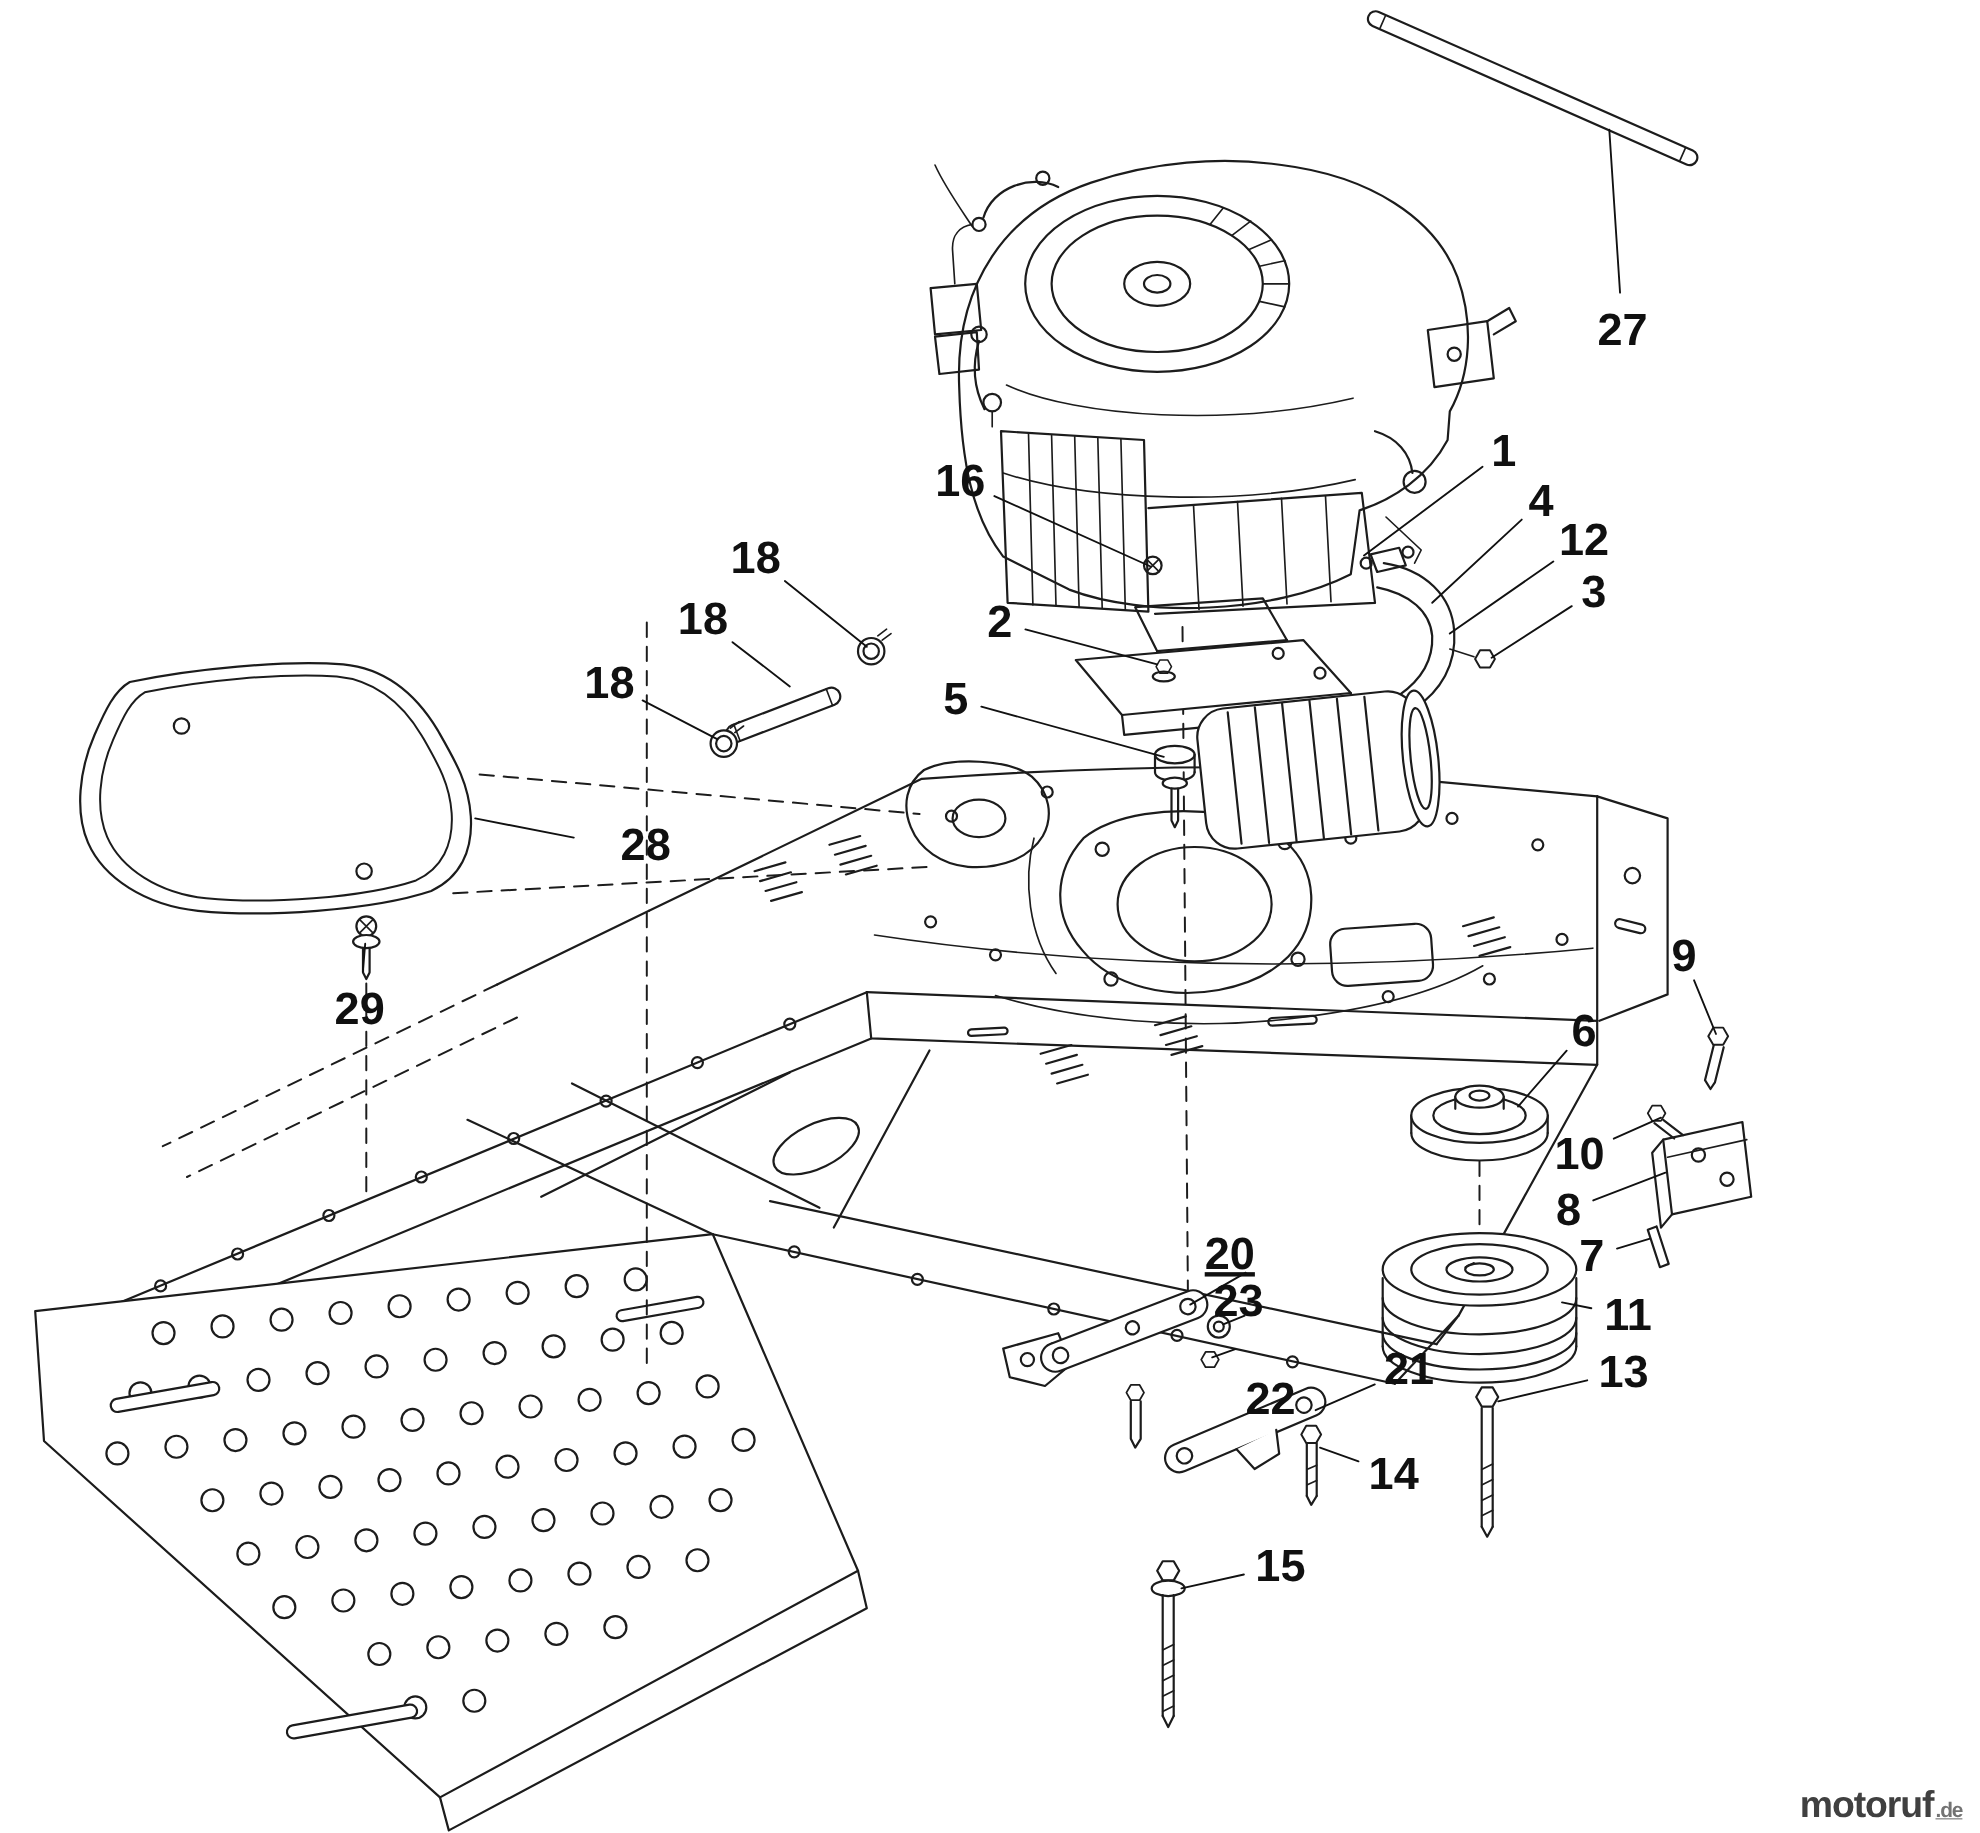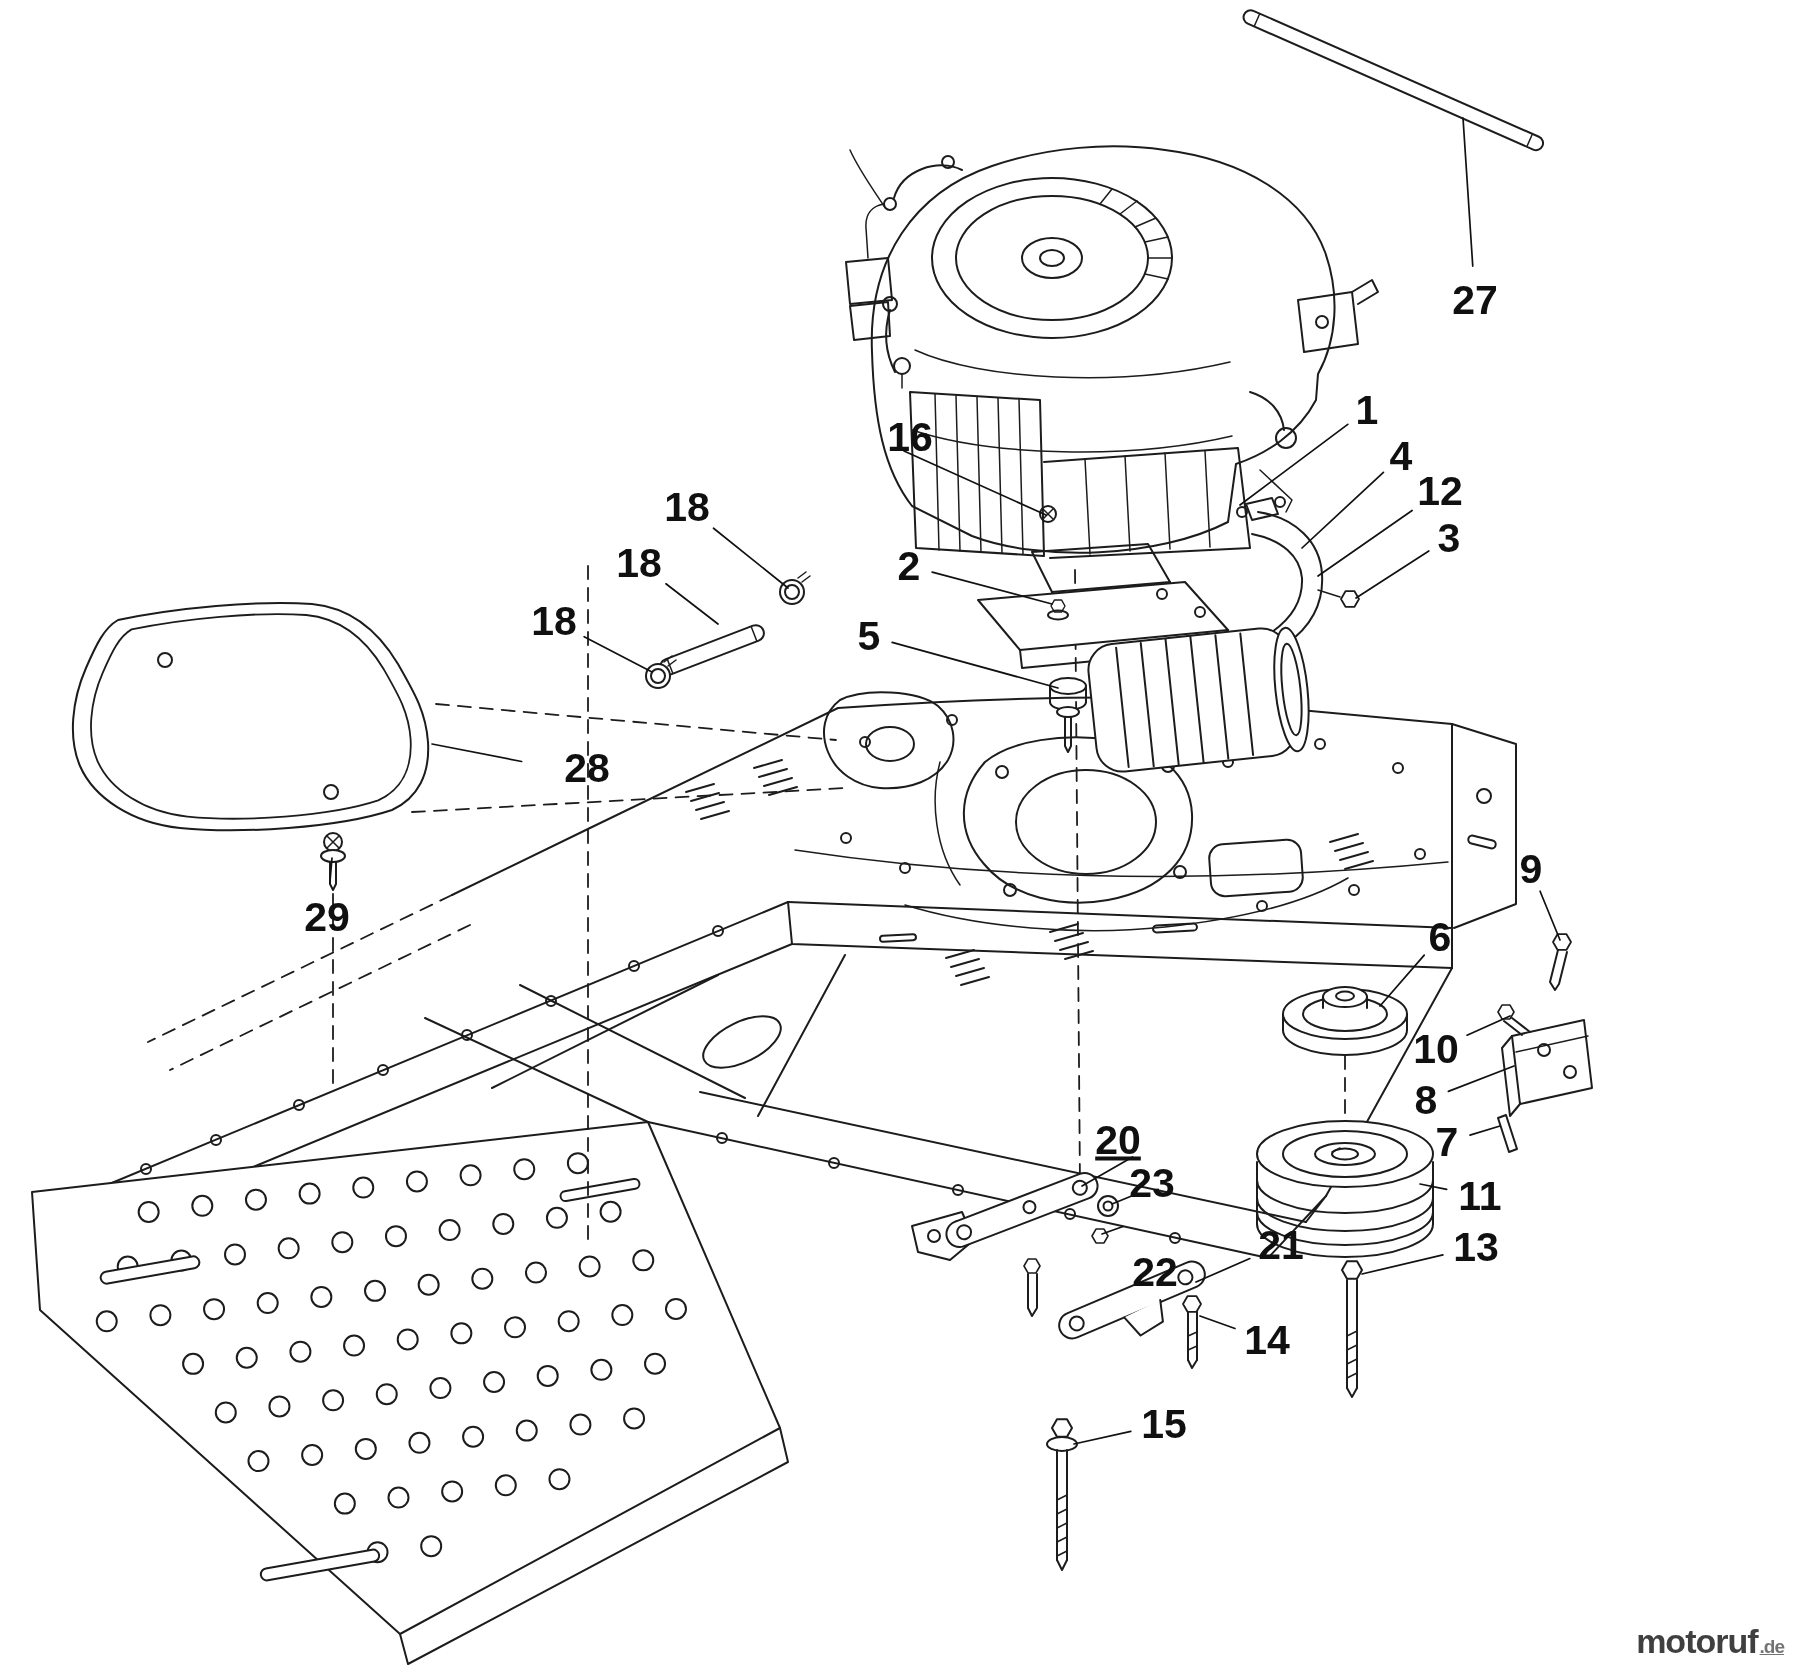--- a/index.html
+++ b/index.html
@@ -411,38 +411,38 @@
           <line x1="1130.8096399537455" y1="1431.3756355658343" x2="1074" y2="1444"></line>
         </g>
   </g>
 </svg>
 
 <div class="watermark">
   <span style="color: #404040;">motoruf</span><span class="tld" style="color: #737373; text-decoration: underline;">.de</span>
 </div>
 
 <div class="callout" style="left: 1475px; top: 300px;">27</div>
-    <div class="callout" style="left: 910px; top: 437px;">16</div>
+    <div class="callout" style="left: 873px; top: 437px;">16</div>
     <div class="callout" style="left: 1367px; top: 410px;">1</div>
     <div class="callout" style="left: 1401px; top: 456px;">4</div>
     <div class="callout" style="left: 1440px; top: 491px;">12</div>
     <div class="callout" style="left: 1449px; top: 538px;">3</div>
     <div class="callout" style="left: 909px; top: 566px;">2</div>
     <div class="callout" style="left: 869px; top: 636px;">5</div>
     <div class="callout" style="left: 687px; top: 507px;">18</div>
     <div class="callout" style="left: 639px; top: 563px;">18</div>
     <div class="callout" style="left: 554px; top: 621px;">18</div>
     <div class="callout" style="left: 555px; top: 768px; margin-left: 32px;">28</div>
     <div class="callout" style="left: 327px; top: 917px;">29</div>
     <div class="callout" style="left: 1531px; top: 869px;">9</div>
     <div class="callout" style="left: 1440px; top: 937px;">6</div>
     <div class="callout" style="left: 1436px; top: 1049px;">10</div>
     <div class="callout" style="left: 1426px; top: 1100px;">8</div>
     <div class="callout" style="left: 1447px; top: 1142px;">7</div>
     <div class="callout" style="left: 1480px; top: 1196px;">11</div>
     <div class="callout" style="left: 1118px; top: 1140px; text-decoration: underline;">20</div>
-    <div class="callout" style="left: 1152px; top: 1183px;">23</div>
+    <div class="callout" style="left: 1126px; top: 1183px;">23</div>
     <div class="callout" style="left: 1155px; top: 1272px;">22</div>
     <div class="callout" style="left: 1281px; top: 1245px;">21</div>
     <div class="callout" style="left: 1476px; top: 1247px;">13</div>
     <div class="callout" style="left: 1267px; top: 1340px;">14</div>
     <div class="callout" style="left: 1164px; top: 1424px;">15</div>
   </div>
 
 </body></html>

